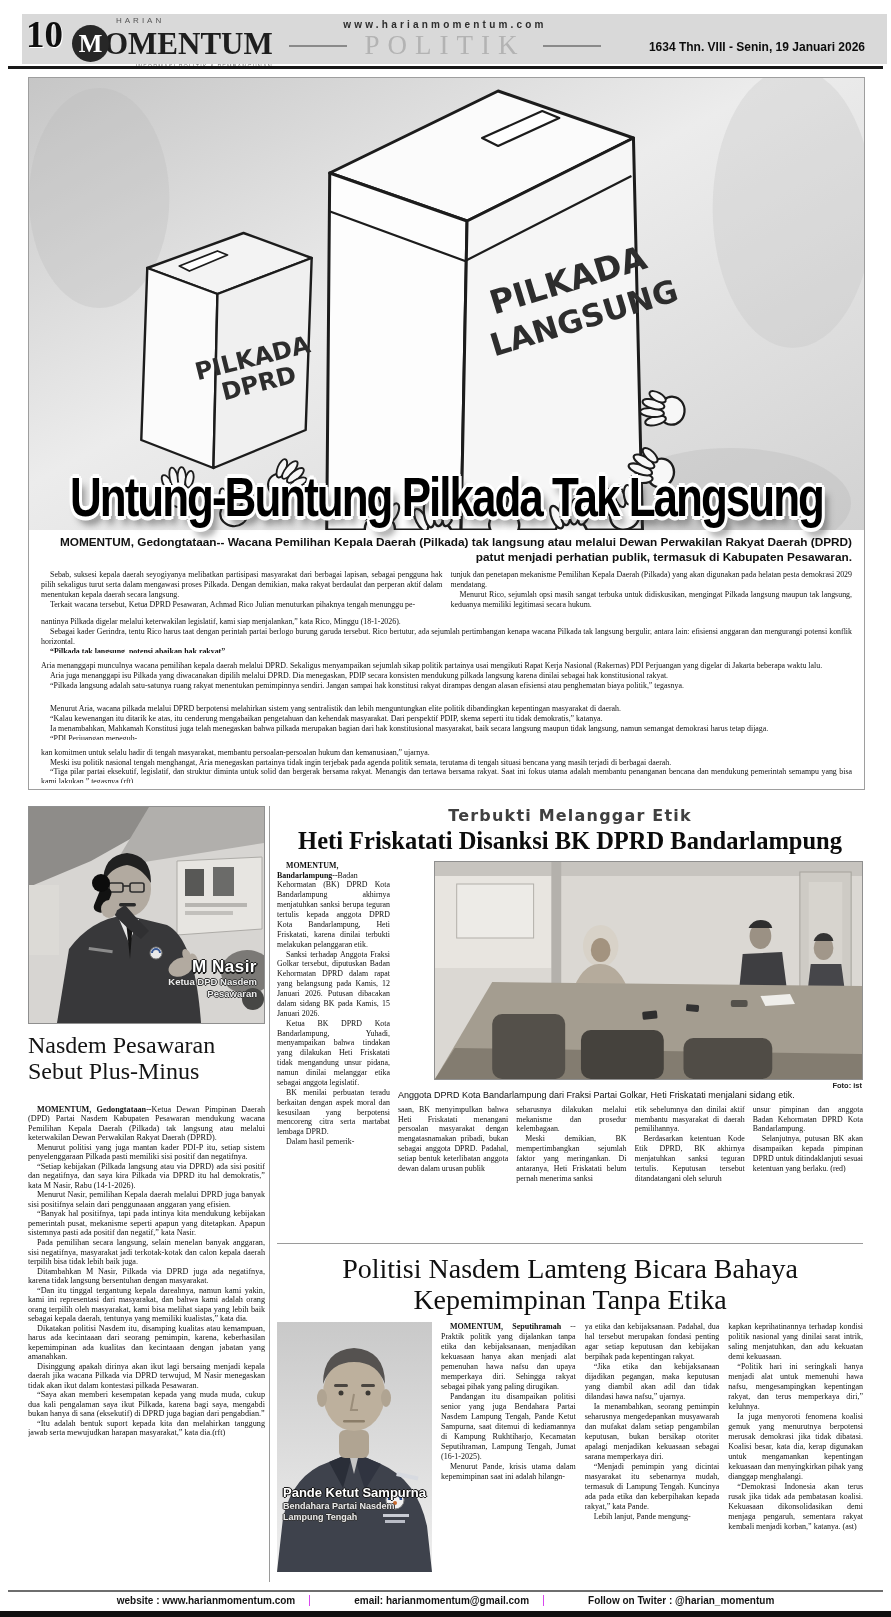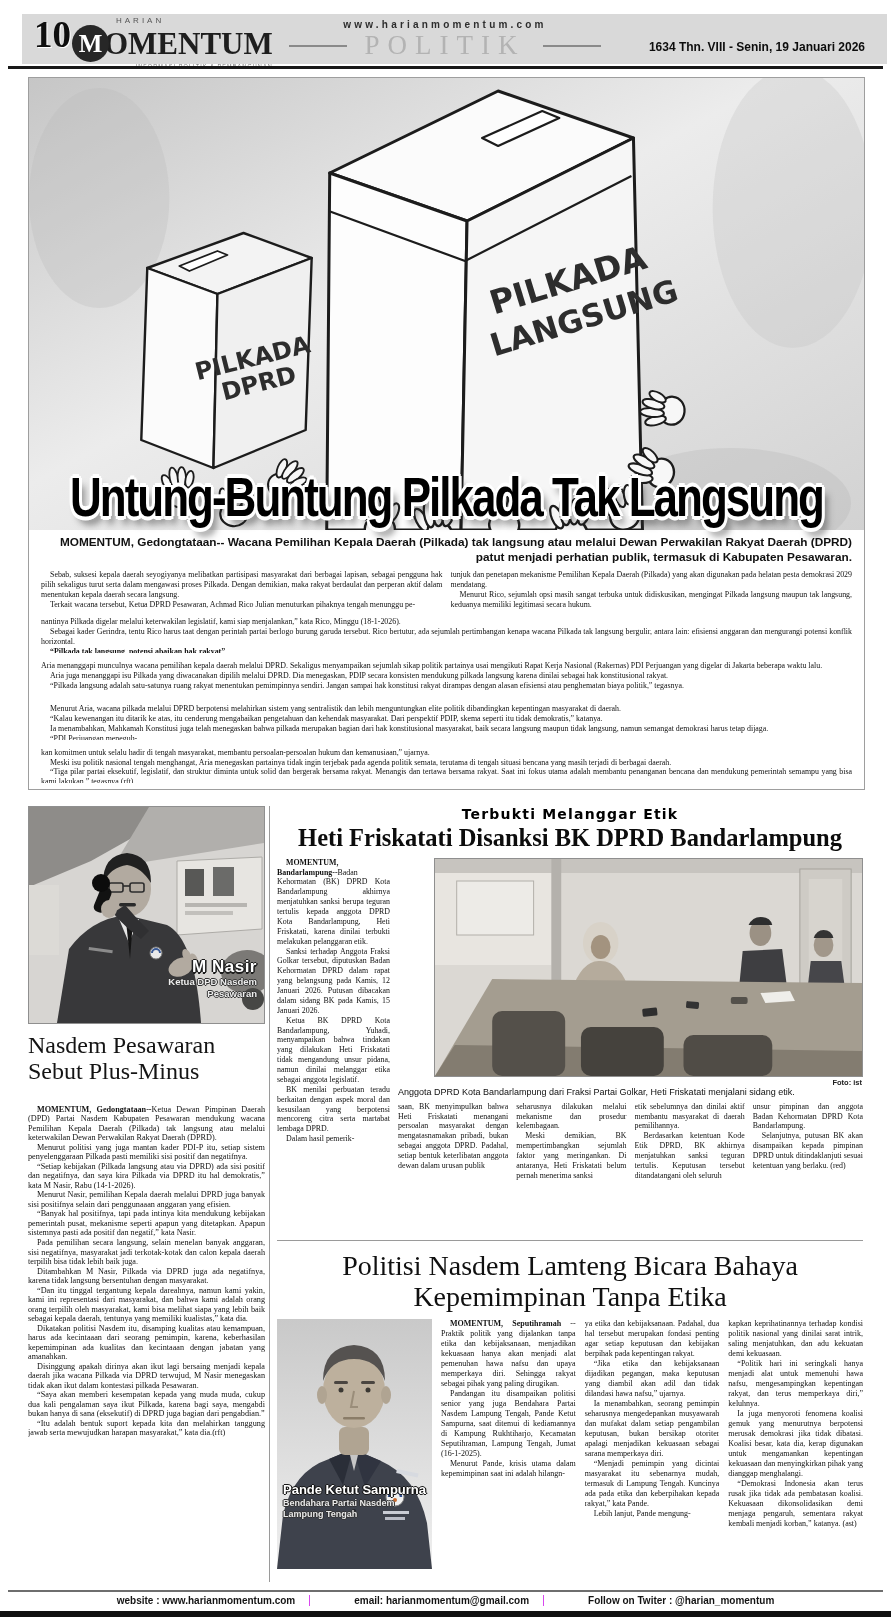--- a/index.html
+++ b/index.html
@@ -1,21 +1,21 @@
 <!DOCTYPE html>
 <html><head>
 <meta charset="utf-8">
 <style>
   html,body{margin:0;padding:0;background:#fff;}
   .page{position:relative;width:891px;height:1617px;background:#fff;overflow:hidden;
         font-family:"Liberation Serif",serif;color:#111;}
   
   .header-band{position:absolute;top:14px;left:22px;right:4px;height:50px;background:#d9d9d9;}
   .page-num{position:absolute;top:16px;left:26px;font-family:"Liberation Serif",serif;font-weight:bold;
-            font-size:37px;line-height:1;color:#0f0f0f;text-shadow:1px 1px 0 #fff;margin-left:8px;}
+            font-size:37px;line-height:1;color:#0f0f0f;text-shadow:1px 1px 0 #fff;}
   .logo{position:absolute;top:16px;left:72px;}
   .logo-harian{margin-left:44px;font-family:"Liberation Sans",sans-serif;font-size:8px;
                letter-spacing:3px;color:#555;}
   .logo-main{display:flex;align-items:center;}
   .logo-circle{width:37px;height:37px;border-radius:50%;background:#272727;display:flex;align-items:center;
                justify-content:center;font-family:"Liberation Serif",serif;font-weight:bold;font-size:25px;
                color:#fff;position:relative;z-index:1;}
   .logo-rest{font-family:"Liberation Serif",serif;font-weight:bold;font-size:31px;line-height:1;
              color:#1e1e1e;margin-left:-5px;}
   .logo-tag{font-family:"Liberation Sans",sans-serif;font-size:5.5px;letter-spacing:1.1px;color:#777;
@@ -62,22 +62,22 @@
             text-shadow:-1.5px 0 #1c1c1c,1.5px 0 #1c1c1c,0 -1.5px #1c1c1c,0 1.5px #1c1c1c,1px 1px 0 #1c1c1c;}
   .cap-sub{font-family:"Liberation Sans",sans-serif;font-weight:bold;font-size:9.5px;line-height:1.2;
            color:#ededed;text-shadow:-1px 0 #333,1px 0 #333,0 -1px #333,0 1px #333;}
   .left-headline{margin:8px 0 20px;font-family:"Liberation Serif",serif;
                  font-size:24px;line-height:1.1;color:#141414;}
   .left-body{font-size:8.2px;line-height:1.16;text-align:justify;height:464px;overflow:hidden;}
   .lead-prefix{font-weight:bold;}
   .divider-v{position:absolute;left:269px;top:806px;width:1px;height:776px;background:#9a9a9a;}
   
   .right-section{position:absolute;left:277px;top:806px;width:586px;}
-  .kicker{text-align:center;font-family:"DejaVu Sans",sans-serif;font-weight:bold;font-size:14px;
-          color:#000000;letter-spacing:1.2px;}
+  .kicker{text-align:center;font-family:"DejaVu Sans",sans-serif;font-weight:bold;font-size:16px;
+          color:#404040;letter-spacing:1.2px;}
   .r-headline{text-align:center;font-family:"Liberation Serif",serif;font-weight:bold;font-size:24.5px;
               line-height:1.05;color:#0c0c0c;margin:3px 0 7px;}
   .r-body{display:flex;gap:8px;height:376px;overflow:hidden;}
   .r-col1{width:113px;flex:none;font-size:7.9px;line-height:1.25;text-align:justify;overflow:hidden;}
   .r-right{flex:1;min-width:0;display:flex;flex-direction:column;}
   .photo2{position:relative;margin-left:36px;height:217px;border:1px solid #8f8f8f;overflow:hidden;}
   .photo2 svg{display:block;width:100%;height:100%;}
   .credit{text-align:right;font-family:"Liberation Sans",sans-serif;font-weight:bold;font-size:7.5px;
           color:#222;margin:1px 1px 0 0;}
   .caption2{font-family:"Liberation Sans",sans-serif;font-size:9px;color:#101010;margin-top:0;}

